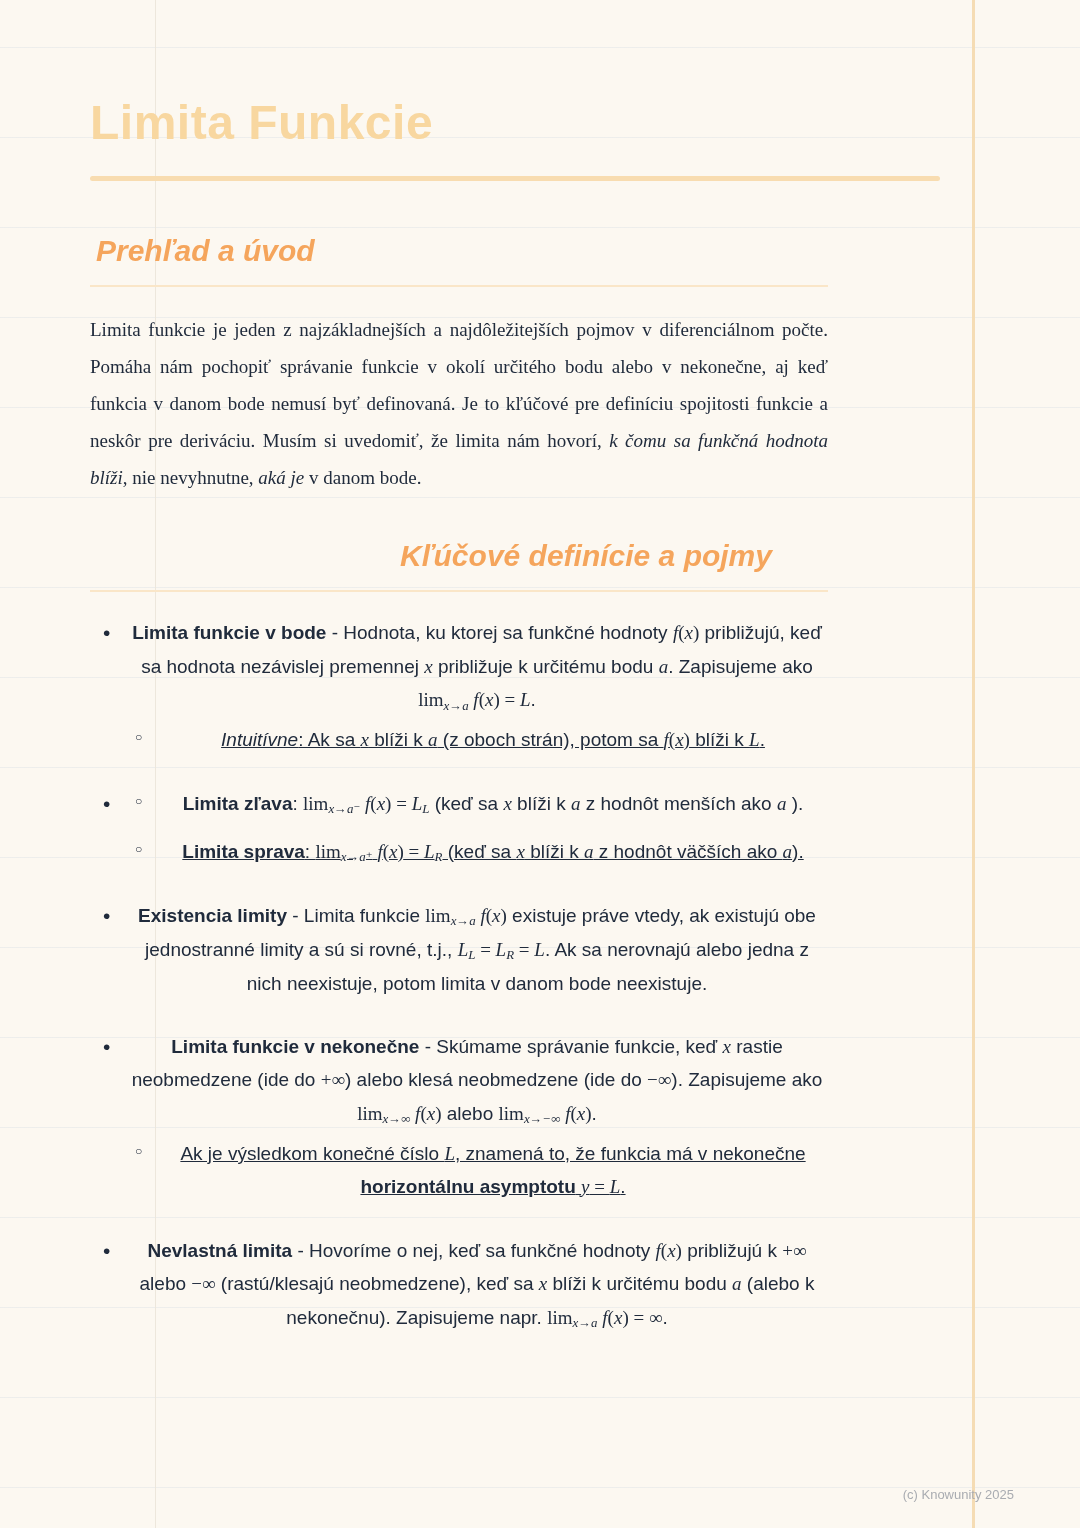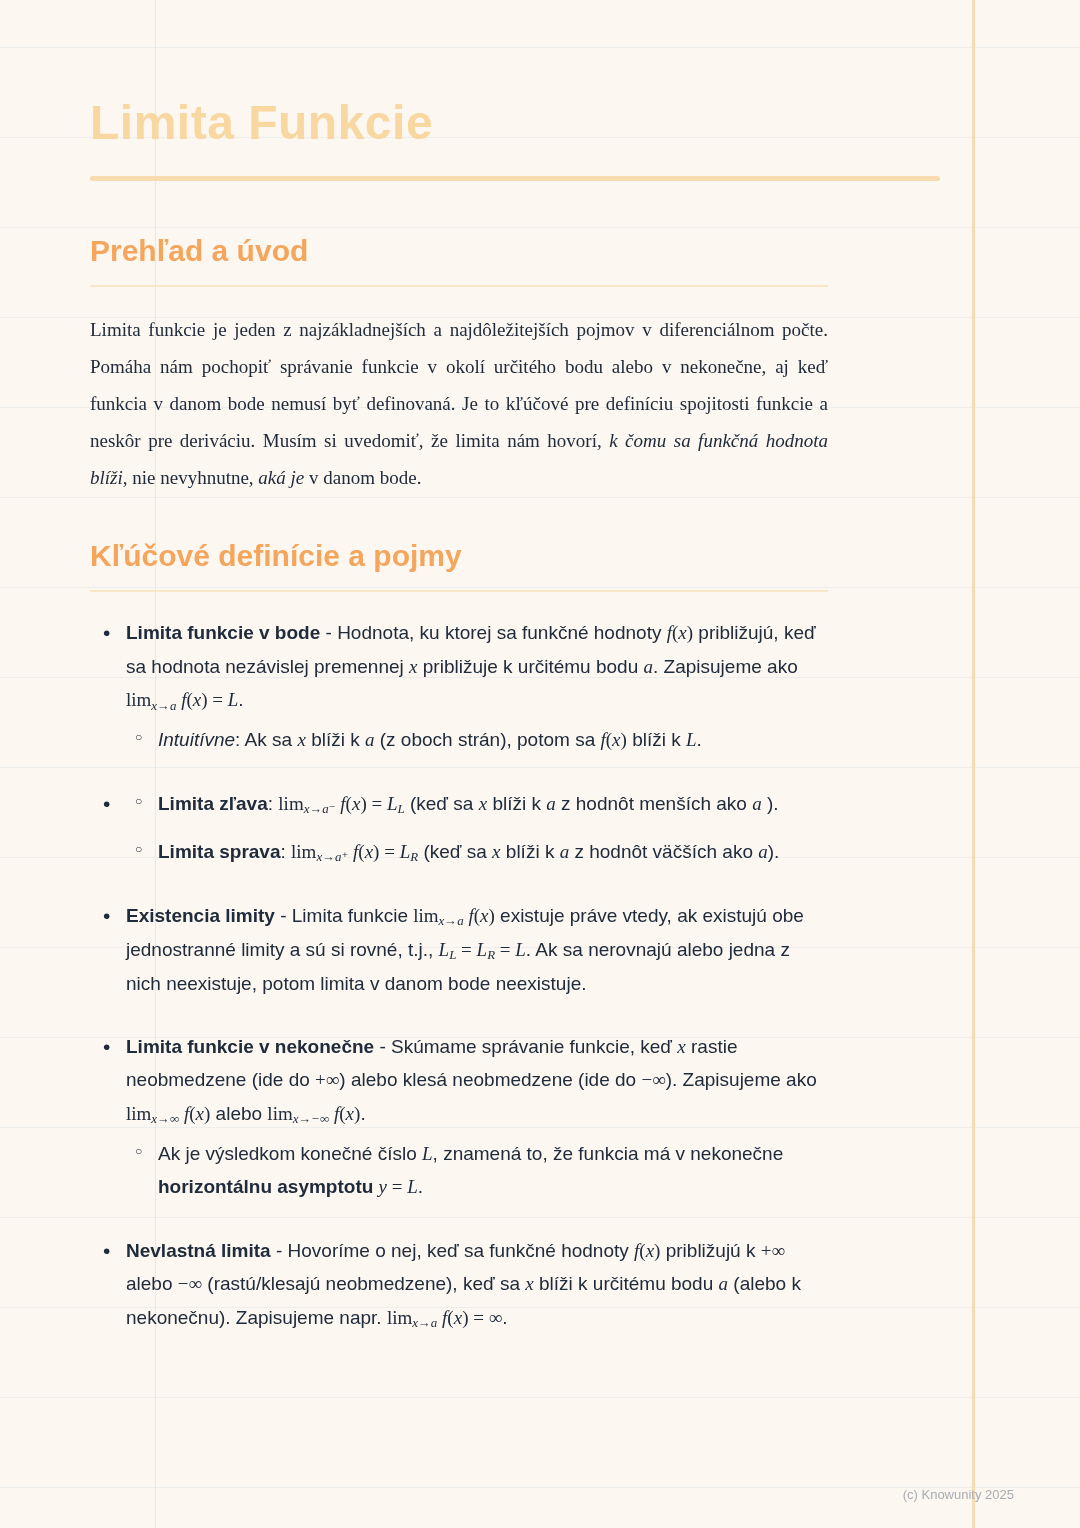--- a/index.html
+++ b/index.html
@@ -45,52 +45,53 @@
     font-size:48px;line-height:1.15;font-weight:bold;
     color:var(--title);
     letter-spacing:0.5px;
   }
   .title-rule{
     width:850px;height:5px;border-radius:3px;
     background:var(--rule_thick);
     margin:0 0 52px 0;
   }
   h2.section-heading{
-    margin:0 0 16px 0;
+    margin:0 0 16px 6px;
     font-size:30px;line-height:1.2;font-weight:bold;
     color:var(--accent);
+    font-style:italic;
   }
   .section-rule{
     width:738px;height:2px;
     background:var(--rule_thin);
     margin:0 0 24px 0;
   }
   p.body-par{
     width:738px;
     margin:0 0 42px 0;
     font-size:19px;line-height:1.95;
     text-align:justify;
     font-family:Liberation Serif, serif;
   }
-  section.defs{margin-top:0;}
+  section.defs{margin-top:0;text-align:center;}
   ul.bullets{
     list-style:none;margin:4px 0 0 0;padding:0;
     width:738px;font-size:19px;line-height:1.76;
   }
   li.bullet{
     position:relative;padding-left:36px;margin:0 0 30px 0;
   }
   li.bullet::before{
     content:"•";position:absolute;left:13px;top:-1px;
     font-size:21px;color:var(--text);
   }
   .li-text{display:block;}
   ul.subs{list-style:none;margin:6px 0 0 0;padding:0;}
   li.sub{position:relative;padding-left:32px;margin:0 0 14px 0;}
-  li.sub:last-child{margin-bottom:0;}
+  li.sub:last-child{margin-bottom:0;text-decoration:underline;}
   li.sub::before{
     content:"○";position:absolute;left:9px;top:4px;
     font-size:12px;color:var(--text);
   }
   
   .seg-b{font-weight:bold;}
   .seg-i{font-style:italic;}
   .seg-m{font-family:"Liberation Serif","DejaVu Serif",serif;font-size:1.0em;}
   .seg-mi{font-family:"Liberation Serif","DejaVu Serif",serif;font-style:italic;font-size:1.0em;}
   .seg-misub{font-family:"Liberation Serif","DejaVu Serif",serif;font-style:italic;font-size:0.68em;vertical-align:-0.25em;margin-top:24px;}

